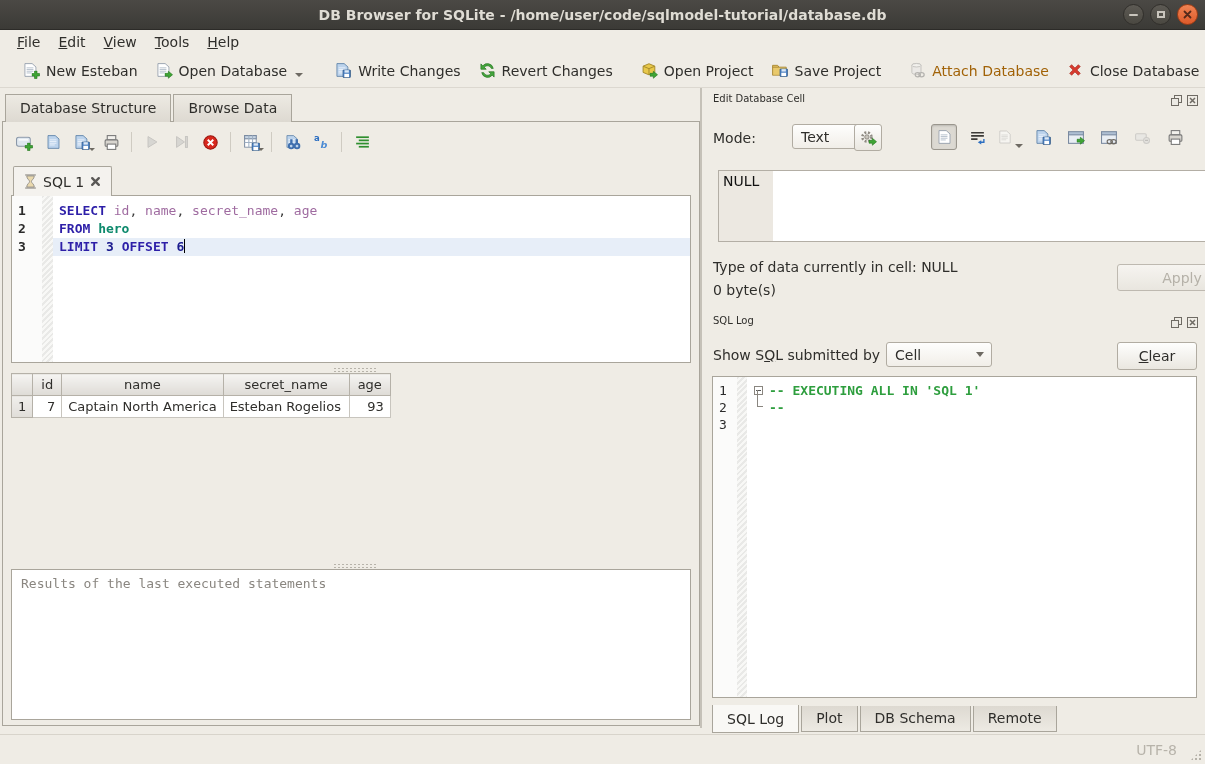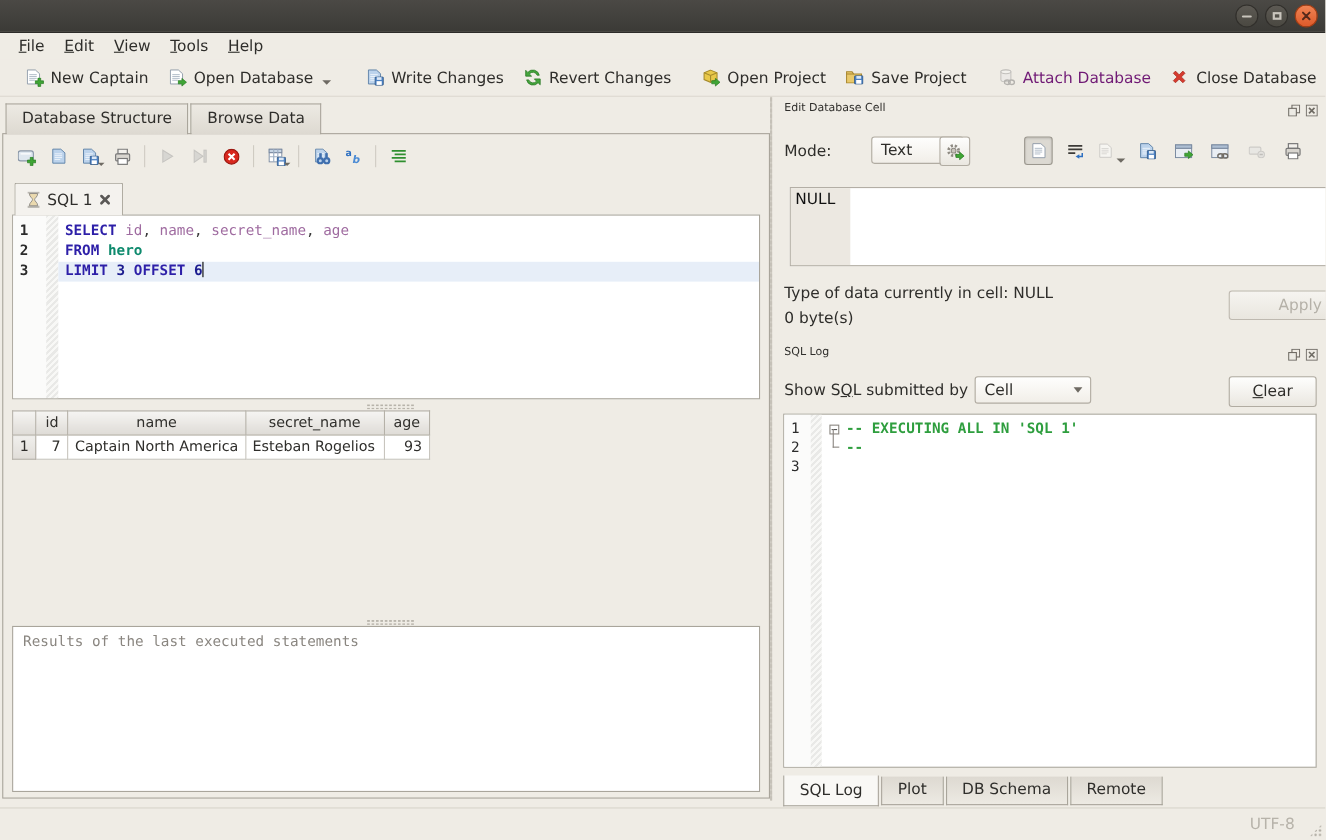--- a/index.html
+++ b/index.html
@@ -33,21 +33,21 @@
   
   .toolbar {
     height:34px; display:flex; align-items:center; padding-left:4px;
     background:#efece5; border-bottom:1px solid #dcd8d0;
   }
   .tb-handle { width:6px; height:20px; margin:0 5px;
     background-image:radial-gradient(#b7b3aa 1px, transparent 1.3px);
     background-size:3px 3px; }
   .tb-sep { width:1px; height:22px; background:#cfcbc2; margin:0 7px; }
   .tb-btn { display:flex; align-items:center; gap:6px; padding:4px 9px; position:relative; cursor:default; white-space:nowrap; }
-  .tb-btn.disabled { color:#701a75; }
+  .tb-btn.disabled { color:#a16207; }
   .tb-btn.disabled .icon { filter:grayscale(1) opacity(.45); }
   .mini-dd { width:0; height:0; border-left:4px solid transparent; border-right:4px solid transparent;
     border-top:4px solid #6e6a63; margin-left:2px; align-self:flex-end; margin-bottom:2px; }
   .icon { display:block; }
   
   .content { position:absolute; left:0; top:88px; width:1205px; height:646px; }
   .dock-divider { position:absolute; left:700px; top:0; width:2px; height:640px;
     background-image:radial-gradient(#c5c1b8 1px, transparent 1.2px); background-size:2px 5px; }
   
   .main-tabs { position:absolute; left:5px; top:0; display:flex; align-items:flex-end; height:34px; z-index:3; }
@@ -281,20 +281,21 @@
         <rect x=".5" y="3.5" width="7" height="7" fill="#eceae4" stroke="#6f6b64"></rect>
       </symbol>
   <symbol id="sym-closebox" viewBox="0 0 11 11">
         <rect x=".5" y=".5" width="10" height="10" fill="none" stroke="#6f6b64"></rect>
         <path d="M3 3l5 5M8 3l-5 5" stroke="#6f6b64" stroke-width="1.5"></path>
       </symbol>
 </defs>
 </svg>
 
 <div class="titlebar">
+  <span>DB Browser for SQLite - /home/user/code/sqlmodel-tutorial/database.db</span>
   <div class="win-controls">
     <div class="wbtn">
         <div class="bar"></div>
       </div>
     <div class="wbtn">
         <div class="box"></div>
       </div>
     <div class="wbtn close">
       <svg width="9" height="9" viewBox="0 0 9 9">
           <path d="M1.5 1.5l6 6M7.5 1.5l-6 6" stroke="#56291a" stroke-width="1.8" stroke-linecap="round"></path>
@@ -311,21 +312,21 @@
     <div class="menu-item"><u>H</u>elp</div>
   </div>
 
 <div class="toolbar">
     <div class="tb-handle"></div>
     <div class="tb-btn">
       <svg class="icon" width="17" height="17" viewBox="0 0 16 16">
         <use href="#sym-doc" x="1" y="0" width="12" height="15"></use>
         <use href="#sym-badge-plus" x="8" y="8" width="8" height="8"></use>
       </svg>
-      <span>New Captain</span>
+      <span>New Esteban</span>
     </div>
     <div class="tb-btn">
       <svg class="icon" width="17" height="17" viewBox="0 0 16 16">
         <use href="#sym-doc" x="1" y="0" width="12" height="15"></use>
         <use href="#sym-badge-arrow" x="8" y="8" width="8" height="8"></use>
       </svg>
       <span>Open Database</span>
       <span class="mini-dd"></span>
     </div>
     <div class="tb-sep"></div>

